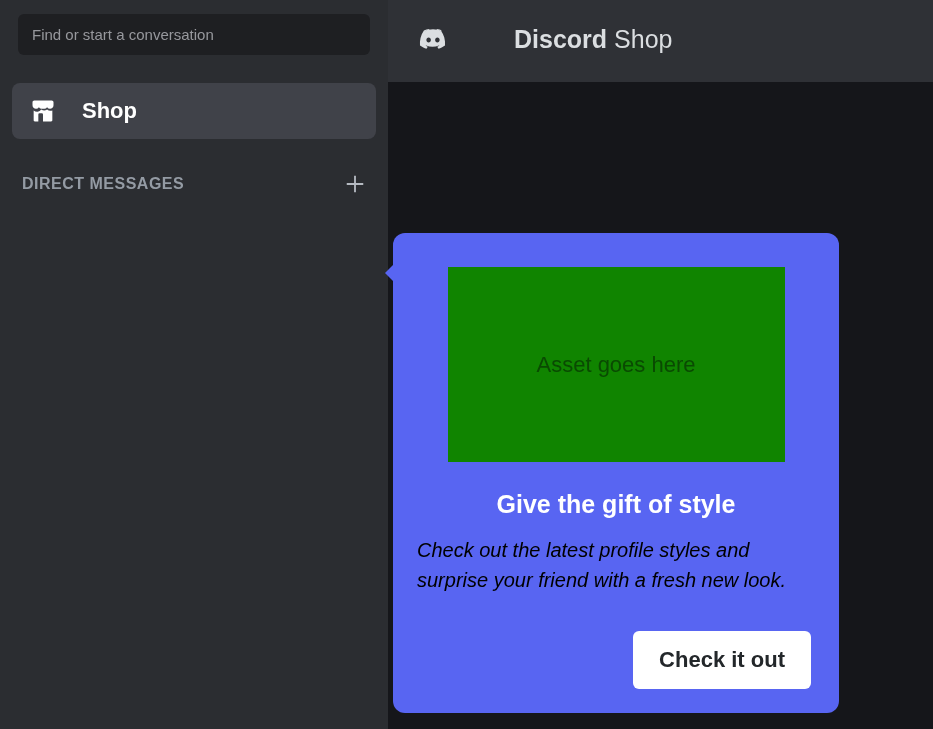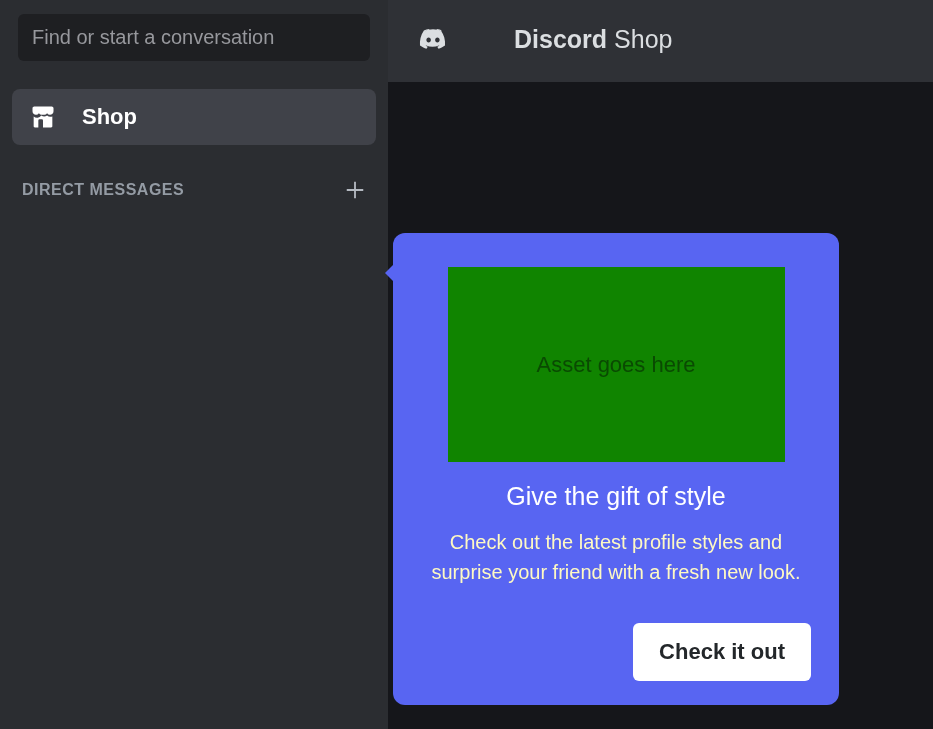--- a/index.html
+++ b/index.html
@@ -29,21 +29,21 @@
       flex-direction: column;
       padding-top: 14px;
     }
     
     .search-box {
       margin: 0 18px 18px 18px;
       background: #1e1f22;
       border-radius: 6px;
       padding: 12px 14px;
       color: #97989d;
-      font-size: 20px;
+      font-size: 15px;
       cursor: text;
     }
     
     .nav-items {
       padding: 10px 12px 0 12px;
     }
     
     .nav-item {
       display: flex;
       align-items: center;
@@ -173,32 +173,33 @@
       align-items: center;
       justify-content: center;
       color: #0a4a02;
       font-size: 22px;
       font-weight: 500;
     }
     
     .popover .popover-title {
       color: #ffffff;
       font-size: 25px;
-      font-weight: 400;
+      font-weight: 700;
       text-align: center;
-      margin-top: 20px;
+      margin-top: 28px;
     }
     
     .popover .popover-description {
-      color: #fef9c3;
+      color: #000000;
       font-size: 20px;
       font-weight: 400;
-      text-align: center;
+      text-align: left;
       margin-top: 16px;
       line-height: 1.5;
+      font-style: italic;
     }
     
     .popover .popover-actions {
       display: flex;
       justify-content: flex-end;
       align-items: center;
       margin-top: 36px;
       gap: 24px;
       padding-right: 4px;
     }

